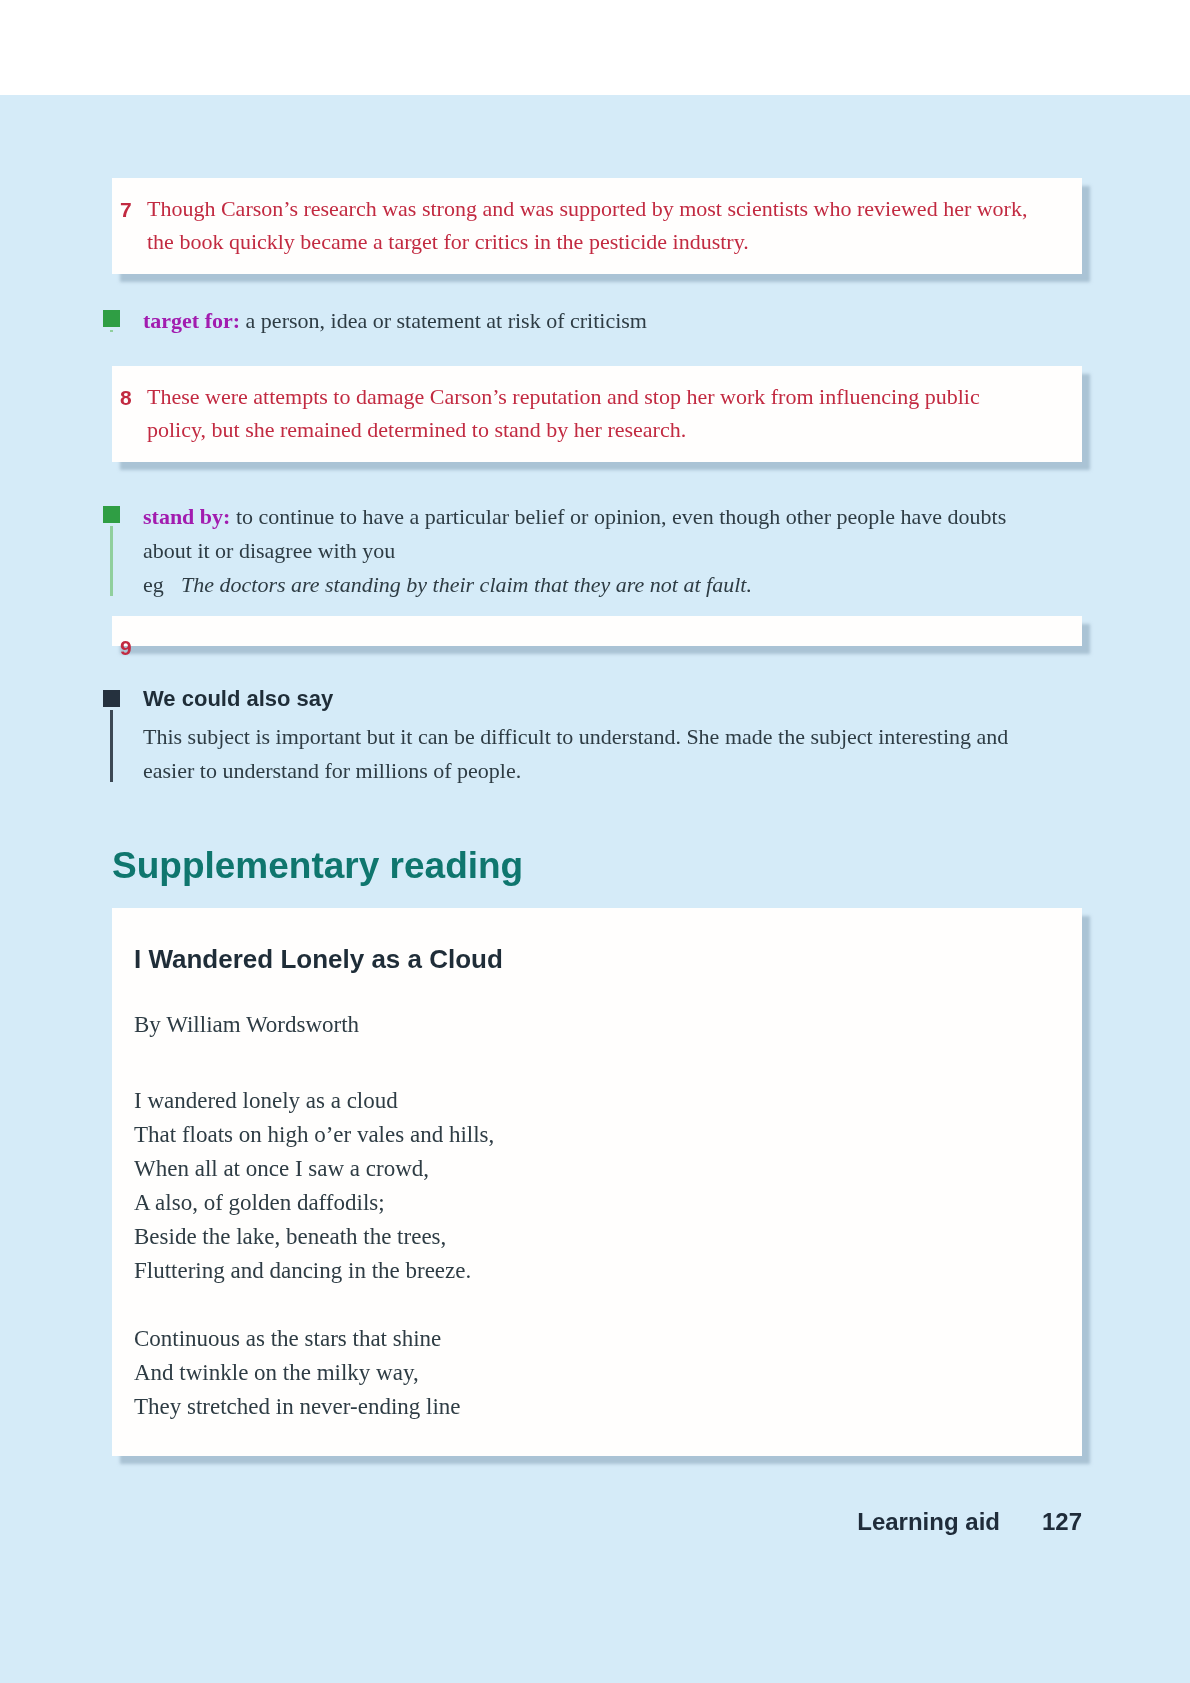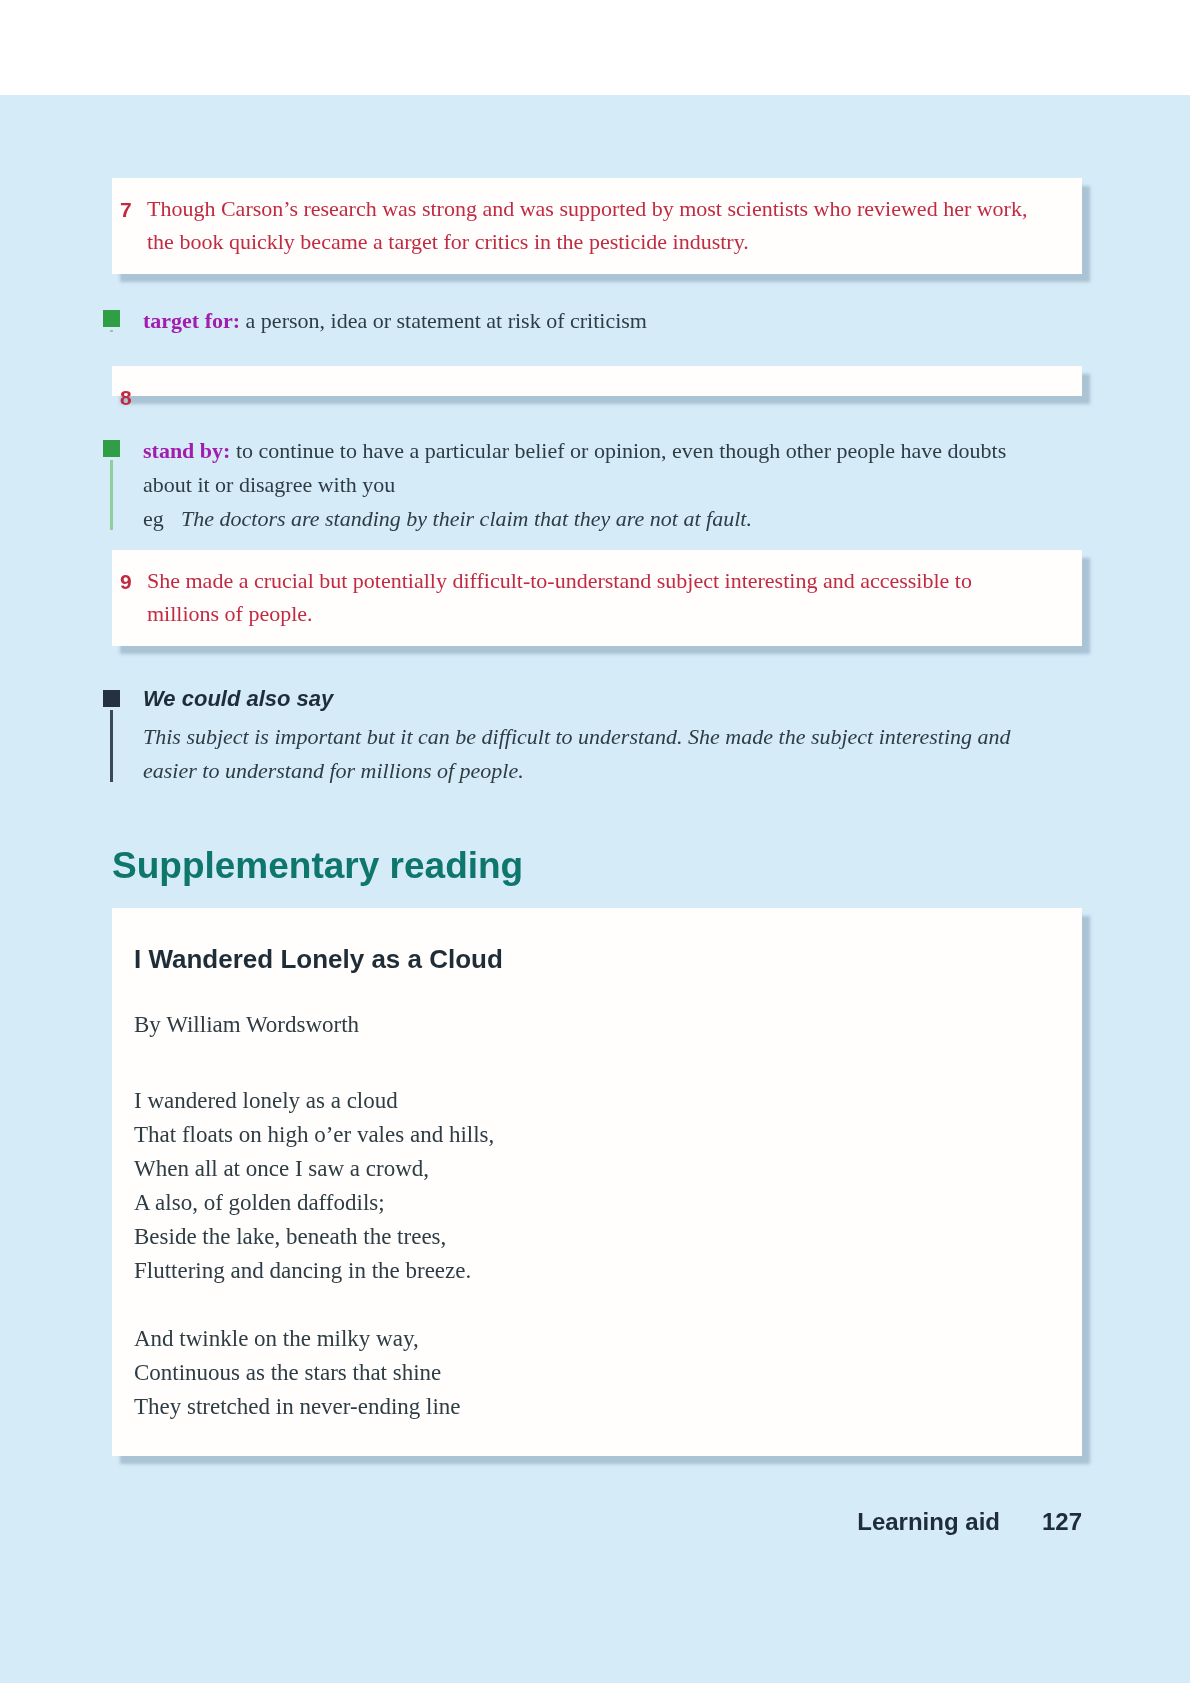--- a/index.html
+++ b/index.html
@@ -56,21 +56,21 @@
   .vline { position:absolute; left:-2px; top:26px; bottom:6px; width:3px; }
   .green-line { background:#90cf9d; }
   .dark-line  { background:#3c4854; }
   .term { color:#a21caf; font-weight:700; }
   .eg { display:inline-block; width:38px; font-style:normal; }
   .ex { font-style:italic; }
   #vocab1 { margin-top:30px; }
   #card8  { margin-top:28px; }
   #vocab2 { margin-top:38px; }
   #card9  { margin-top:14px; }
-  #note   { margin-top:38px;font-style:italic; }
+  #note   { margin-top:38px; }
   .note-head {
     font-family:"Liberation Sans", sans-serif;
     font-weight:700;
     font-size:22px;
     line-height:30px;
     color:#1f2d38;
   }
   .note-body { margin-top:6px !important; }
   .supp-heading {
     margin:56px 0 0 112px;
@@ -136,39 +136,39 @@
       <span class="vline green-line"></span>
       <p>
         <span class="term">target for:</span>
         <span>a person, idea or statement at risk of criticism</span>
       </p>
     </div>
 
     <section class="card sentence-card" id="card8">
       <p class="sentence">
         <span class="num">8</span>
+        <span class="stext">These were attempts to damage Carson’s reputation and stop her work from influencing public policy, but she remained determined to stand by her research.</span>
       </p>
     </section>
 
     <div class="entry" id="vocab2">
       <span class="sq green-sq"></span>
       <span class="vline green-line"></span>
       <p>
         <span class="term">stand by:</span>
         <span>to continue to have a particular belief or opinion, even though other people have doubts about it or disagree with you</span>
       </p>
       <p>
         <span class="eg">eg</span><em class="ex">The doctors are standing by their claim that they are not at fault.</em>
       </p>
     </div>
 
     <section class="card sentence-card" id="card9">
       <p class="sentence">
         <span class="num">9</span>
-        <span class="stext">She made a crucial but potentially difficult-to-understand subject interesting and accessible to millions of people.</span>
       </p>
     </section>
 
     <div class="entry" id="note">
       <span class="sq dark-sq"></span>
       <span class="vline dark-line"></span>
       <p class="note-head">We could also say</p>
       <p class="note-body">This subject is important but it can be difficult to understand. She made the subject interesting and easier to understand for millions of people.</p>
     </div>
 
@@ -179,22 +179,22 @@
       <p class="byline">By William Wordsworth</p>
       <div class="stanza">
         <p class="pline">I wandered lonely as a cloud</p>
         <p class="pline">That floats on high o’er vales and hills,</p>
         <p class="pline">When all at once I saw a crowd,</p>
         <p class="pline">A also, of golden daffodils;</p>
         <p class="pline">Beside the lake, beneath the trees,</p>
         <p class="pline">Fluttering and dancing in the breeze.</p>
       </div>
       <div class="stanza stanza-2">
+        <p class="pline">Continuous as the stars that shine</p>
         <p class="pline">And twinkle on the milky way,</p>
-        <p class="pline">Continuous as the stars that shine</p>
         <p class="pline">They stretched in never-ending line</p>
       </div>
     </section>
 
     <div class="footer">
       <span class="footer-label">Learning aid</span>
       <span class="footer-page">127</span>
     </div>
 
   </div>

